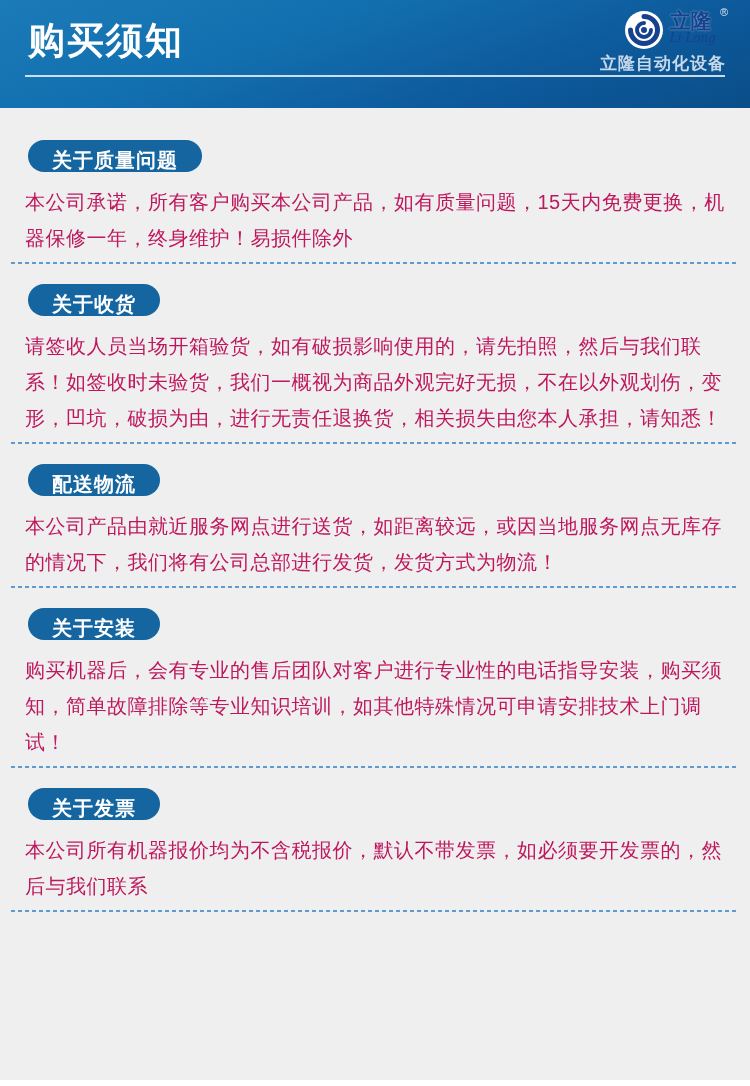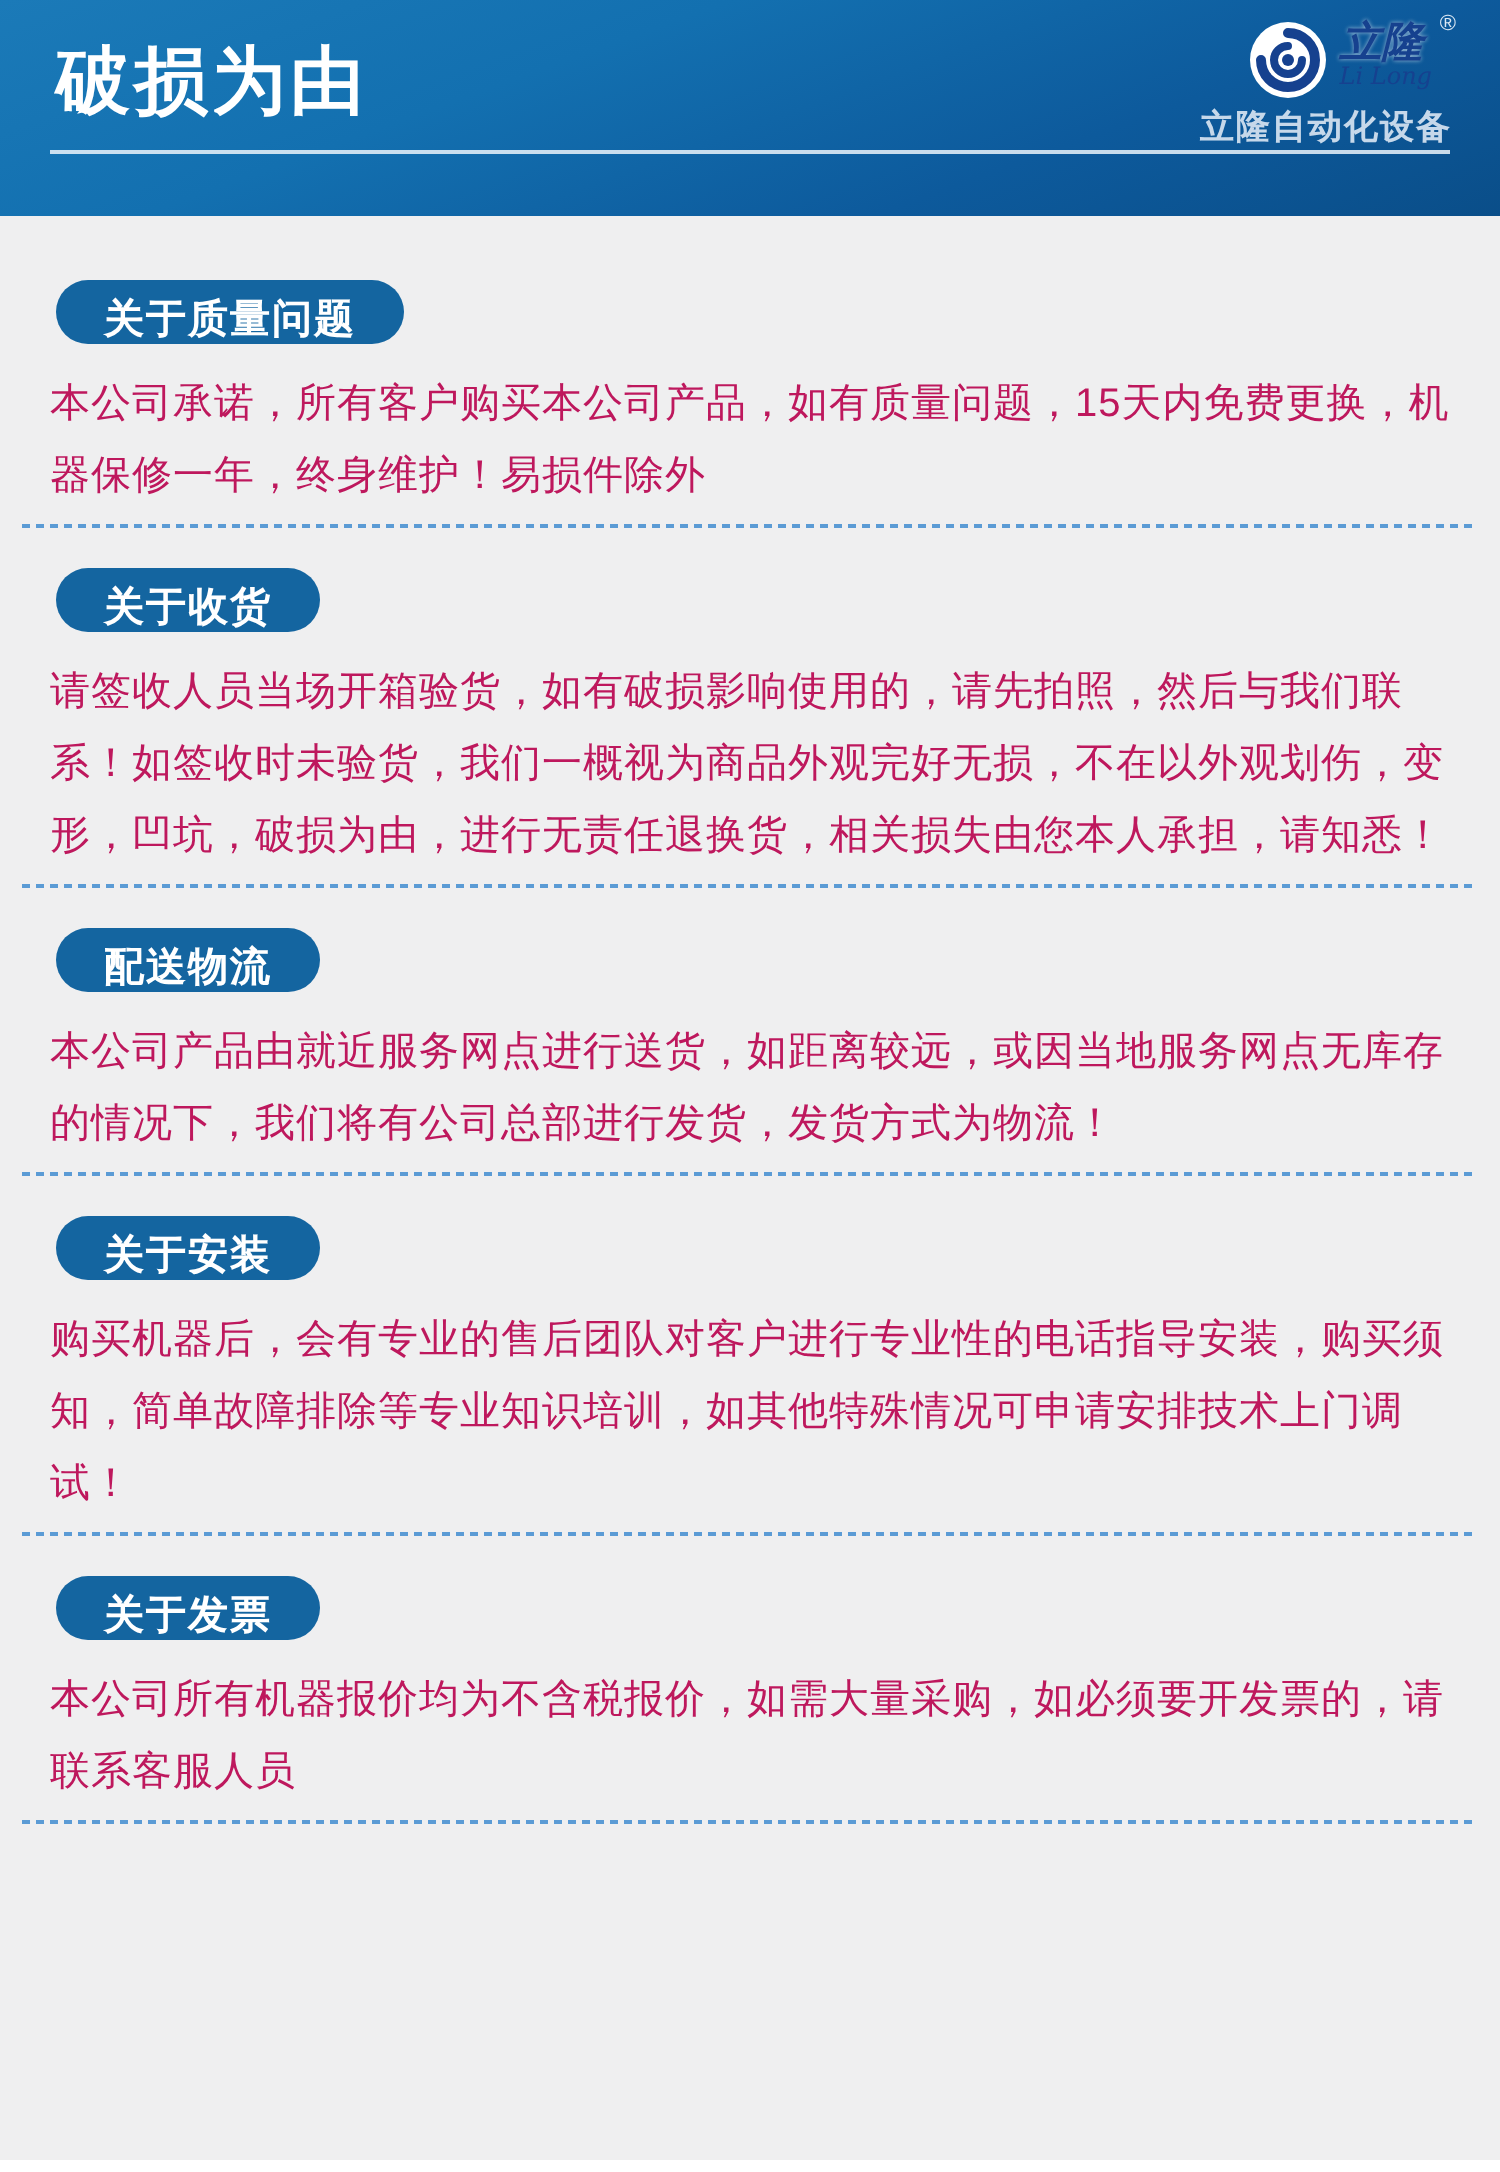--- a/index.html
+++ b/index.html
@@ -40,21 +40,20 @@
     position: absolute;
     top: 10px;
     right: 22px;
     display: flex;
     align-items: flex-start;
   }
   .swirl { width: 40px; height: 40px; }
   .brand-text { margin-left: 6px; position: relative; padding-right: 12px; }
   .brand-name {
     font-family: "DejaVu Serif", serif;
-    font-style: italic;
     font-weight: 700;
     font-size: 21px;
     color: #16418f;
     text-shadow: 0 0 2px rgba(255,255,255,0.6);
     line-height: 22px;
   }
   .brand-script {
     font-family: "DejaVu Serif", serif;
     font-style: italic;
     font-size: 12px;
@@ -108,21 +107,21 @@
     background-image: repeating-linear-gradient(90deg,
       #5b9bd5 0, #5b9bd5 4px, transparent 4px, transparent 7px);
   }
 </style>
 </head>
 <body>
 
 <div class="page">
 
   <div class="header">
-    <div class="page-title">破损为由</div>
+    <div class="page-title">购买须知</div>
     <div class="header-rule"></div>
 
     <div class="brand">
       <span class="swirl">
         <svg width="40" height="40" viewBox="0 0 40 40">
           <circle cx="20" cy="20" r="19" fill="#ffffff"></circle>
           <g fill="none" stroke="#16418f" stroke-linecap="round">
             <path d="M20 6.5 a13.5 13.5 0 1 1 -13.5 13.5" stroke-width="5"></path>
             <path d="M20 13 a7 7 0 1 0 7 7" stroke-width="4"></path>
           </g>
@@ -160,18 +159,18 @@
 
 
     <section class="notice">
       <div class="badge">关于安装</div>
       <p class="body-text">购买机器后，会有专业的售后团队对客户进行专业性的电话指导安装，购买须知，简单故障排除等专业知识培训，如其他特殊情况可申请安排技术上门调试！</p>
       <div class="sep"></div>
     </section>
 
     <section class="notice">
       <div class="badge">关于发票</div>
-      <p class="body-text">本公司所有机器报价均为不含税报价，如需大量采购，如必须要开发票的，请联系客服人员</p>
+      <p class="body-text">本公司所有机器报价均为不含税报价，默认不带发票，如必须要开发票的，然后与我们联系</p>
       <div class="sep"></div>
     </section>
 
   </div>
 </div>
 
 </body></html>

